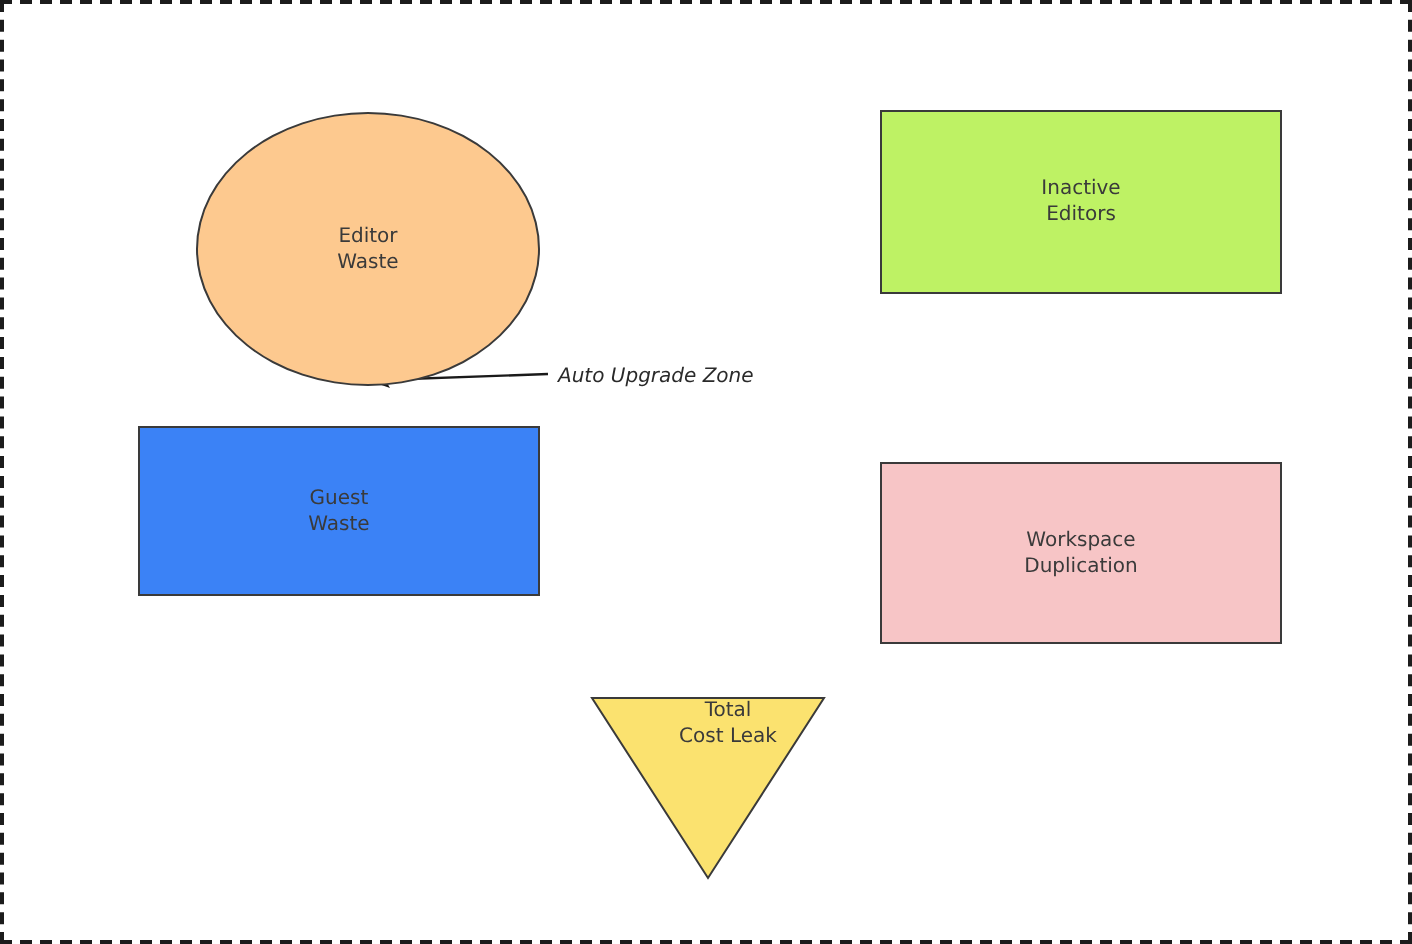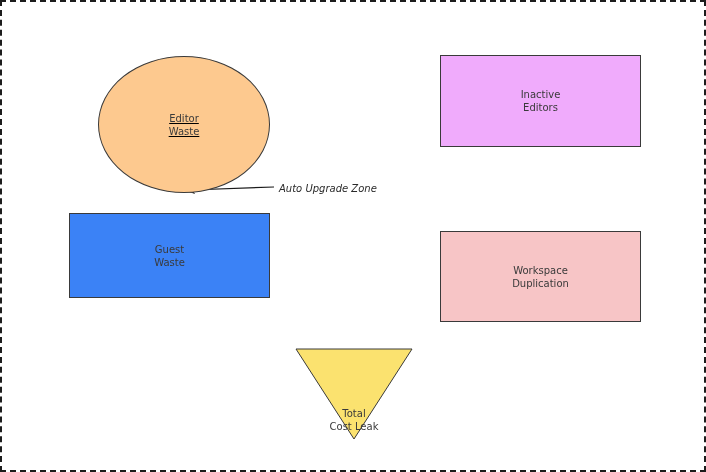--- a/index.html
+++ b/index.html
@@ -27,37 +27,36 @@
   .node {
     position: absolute;
     box-sizing: border-box;
     border: 1px solid #3a3a3a;
     display: flex;
     align-items: center;
     justify-content: center;
   }
   .node.ellipse {
     border-radius: 50%;
-    text-decoration: underline;
   }
   .node-label, .tri-label-box .node-label {
     font-size: 10px;
     line-height: 13px;
     color: #3a3a3a;
     text-align: center;
     white-space: pre-line;
   }
   .tri-label-box {
     position: absolute;
-    left: 294px;
+    left: 304px;
     top: 347px;
     width: 116px;
     height: 84px;
     display: flex;
-    align-items: flex-end;
+    align-items: flex-start;
     justify-content: center;
     pointer-events: none;
   }
   .annotation-label {
     position: absolute;
     left: 277px;
     top: 180px;
     font-size: 10px;
     line-height: 13px;
     color: #2a2a2a;
@@ -74,21 +73,21 @@
     <polygon points="294,347 410,347 352,437" stroke="#3a3a3a" stroke-width="1" fill="#fbe26f"></polygon>
     <line x1="272" y1="185" x2="188" y2="188" stroke-width="1.2" stroke="#1a1a1a"></line>
     <polygon points="183,188.5 193,185 191,188.5 193,192" fill="#1a1a1a"></polygon>
   </svg>
 
   <div class="node ellipse" style="left: 96px; top: 54px; width: 172px; height: 137px; background-color: rgb(253, 201, 143);">
     <span class="node-label">Editor
 Waste</span>
   </div>
 
-  <div class="node" style="left: 438px; top: 53px; width: 201px; height: 92px; background-color: #f0abfc;">
+  <div class="node" style="left: 438px; top: 53px; width: 201px; height: 92px; background-color: #bef264;">
     <span class="node-label">Inactive
 Editors</span>
   </div>
 
   <div class="node" style="left: 67px; top: 211px; width: 201px; height: 85px; background-color: #3b82f6;">
     <span class="node-label">Guest
 Waste</span>
   </div>
 
   <div class="node" style="left: 438px; top: 212px; width: 201px; height: 91px; background-color: rgb(247, 197, 198); margin-top: 17px;">

